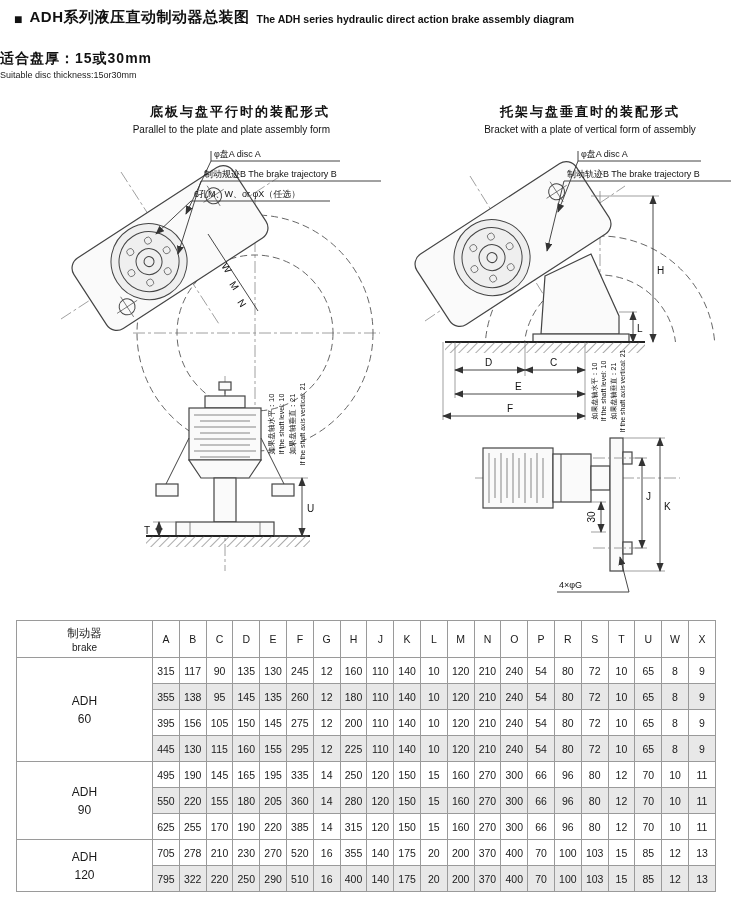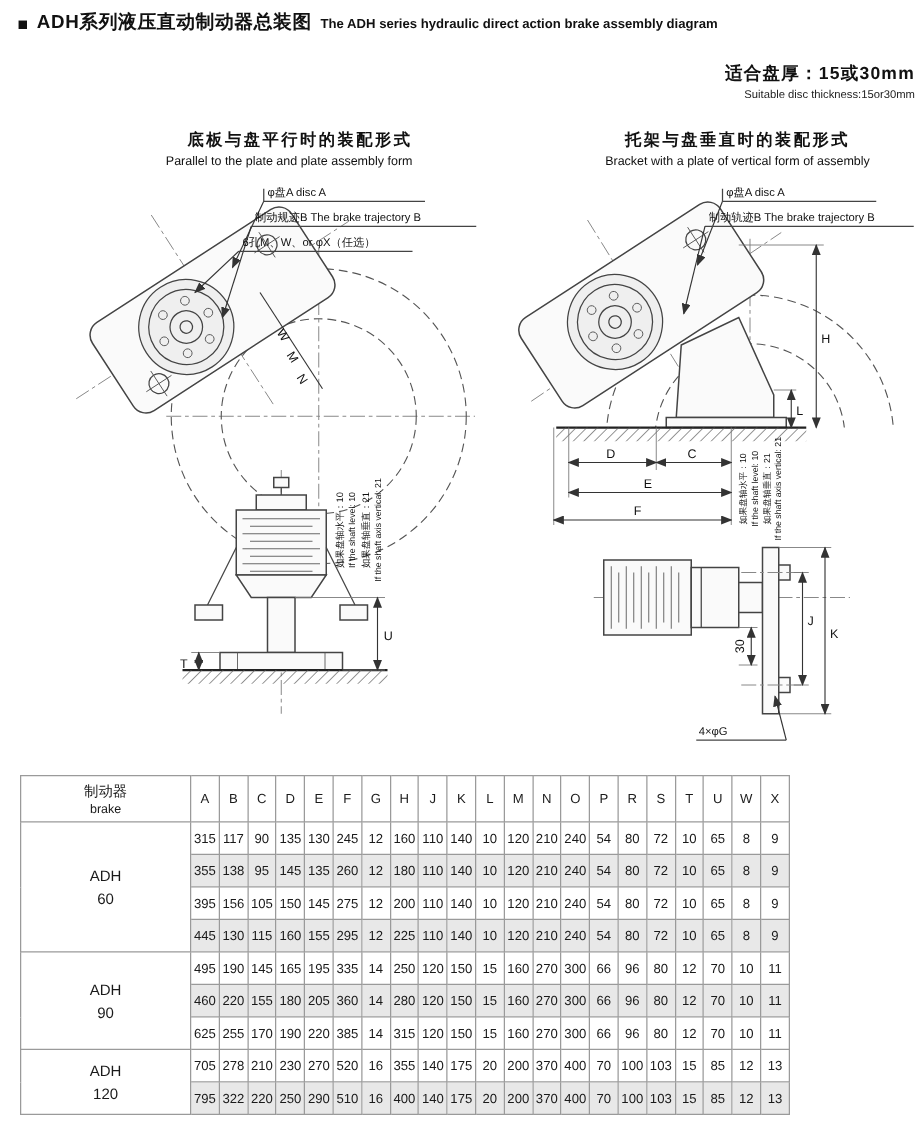--- a/index.html
+++ b/index.html
@@ -5,21 +5,21 @@
   html,body {margin:0; padding:0; background:#fff;}
   .page {position:relative; width:732px; height:897px; background:#ffffff;
          font-family:"Liberation Sans", sans-serif; color:#111; overflow:hidden;}
 
   
   .titlebar {position:absolute; left:14px; top:8px; display:flex; align-items:flex-end; gap:7px; white-space:nowrap;}
   .bullet  {font-size:14px; line-height:1.1; font-weight:bold;}
   .t-zh    {font-size:15px; font-weight:bold; letter-spacing:0.5px;}
   .t-en    {font-size:10.5px; font-weight:bold; padding-bottom:2px;}
 
-  .subtitle {position:absolute; left:0; right:0; top:50px; text-align:right;}
+  .subtitle {position:absolute; left:0; right:0; top:50px; text-align:left;}
   .sub-zh  {font-size:14px; font-weight:bold; letter-spacing:1px;}
   .sub-en  {font-size:9px; margin-top:2px; color:#222;}
 
   .dheading {position:absolute; width:290px; text-align:center;}
   .dh-zh   {font-size:13px; font-weight:bold; letter-spacing:2px;}
   .dh-en   {font-size:10px; font-weight:normal; margin-top:3px;}
   #left-heading  {left:40px;  top:103px;text-align:right;}
   #right-heading {left:445px; top:103px;}
 
   
@@ -36,21 +36,21 @@
   .cl    {stroke:#888; stroke-width:0.8; stroke-dasharray:12 3 3 3; fill:none;}
   .dim   {stroke:#333; stroke-width:0.9; fill:none;}
   .ext   {stroke:#777; stroke-width:0.7; fill:none;}
   svg text {font-family:"Liberation Sans", sans-serif; fill:#111;}
   .lbl  {font-size:9px;}
   .dimt {font-size:10px;}
   .note {font-size:7.5px;}
   .note2{font-size:7px;}
 
   
-  .spec {position:absolute; left:16px; top:620px; width:616px;
+  .spec {position:absolute; left:16px; top:620px; width:700px;
          border-collapse:collapse; table-layout:fixed; font-size:10.5px;}
   .spec th, .spec td {border:1px solid #9a9a9a; text-align:center; vertical-align:middle;
                       padding:0; height:25px; color:#1a1a1a; overflow:hidden;}
   .spec thead th {height:36px; font-weight:normal;}
   .spec {border:1.5px solid #555;}
   .brake-head-zh {font-size:11.5px;}
   .brake-head-en {font-size:10px; margin-top:1px;}
   .brake-cell {background:#fff; font-size:12px; line-height:1.5;}
   tr.alt td {background:#e8e8e8;}
   tr.gstart td {border-top:1.4px solid #777;}
@@ -488,21 +488,21 @@
           <td>300</td>
           <td>66</td>
           <td>96</td>
           <td>80</td>
           <td>12</td>
           <td>70</td>
           <td>10</td>
           <td>11</td>
         </tr>
         <tr class="alt">
-          <td>460</td>
+          <td>550</td>
           <td>220</td>
           <td>155</td>
           <td>180</td>
           <td>205</td>
           <td>360</td>
           <td>14</td>
           <td>280</td>
           <td>120</td>
           <td>150</td>
           <td>15</td>

